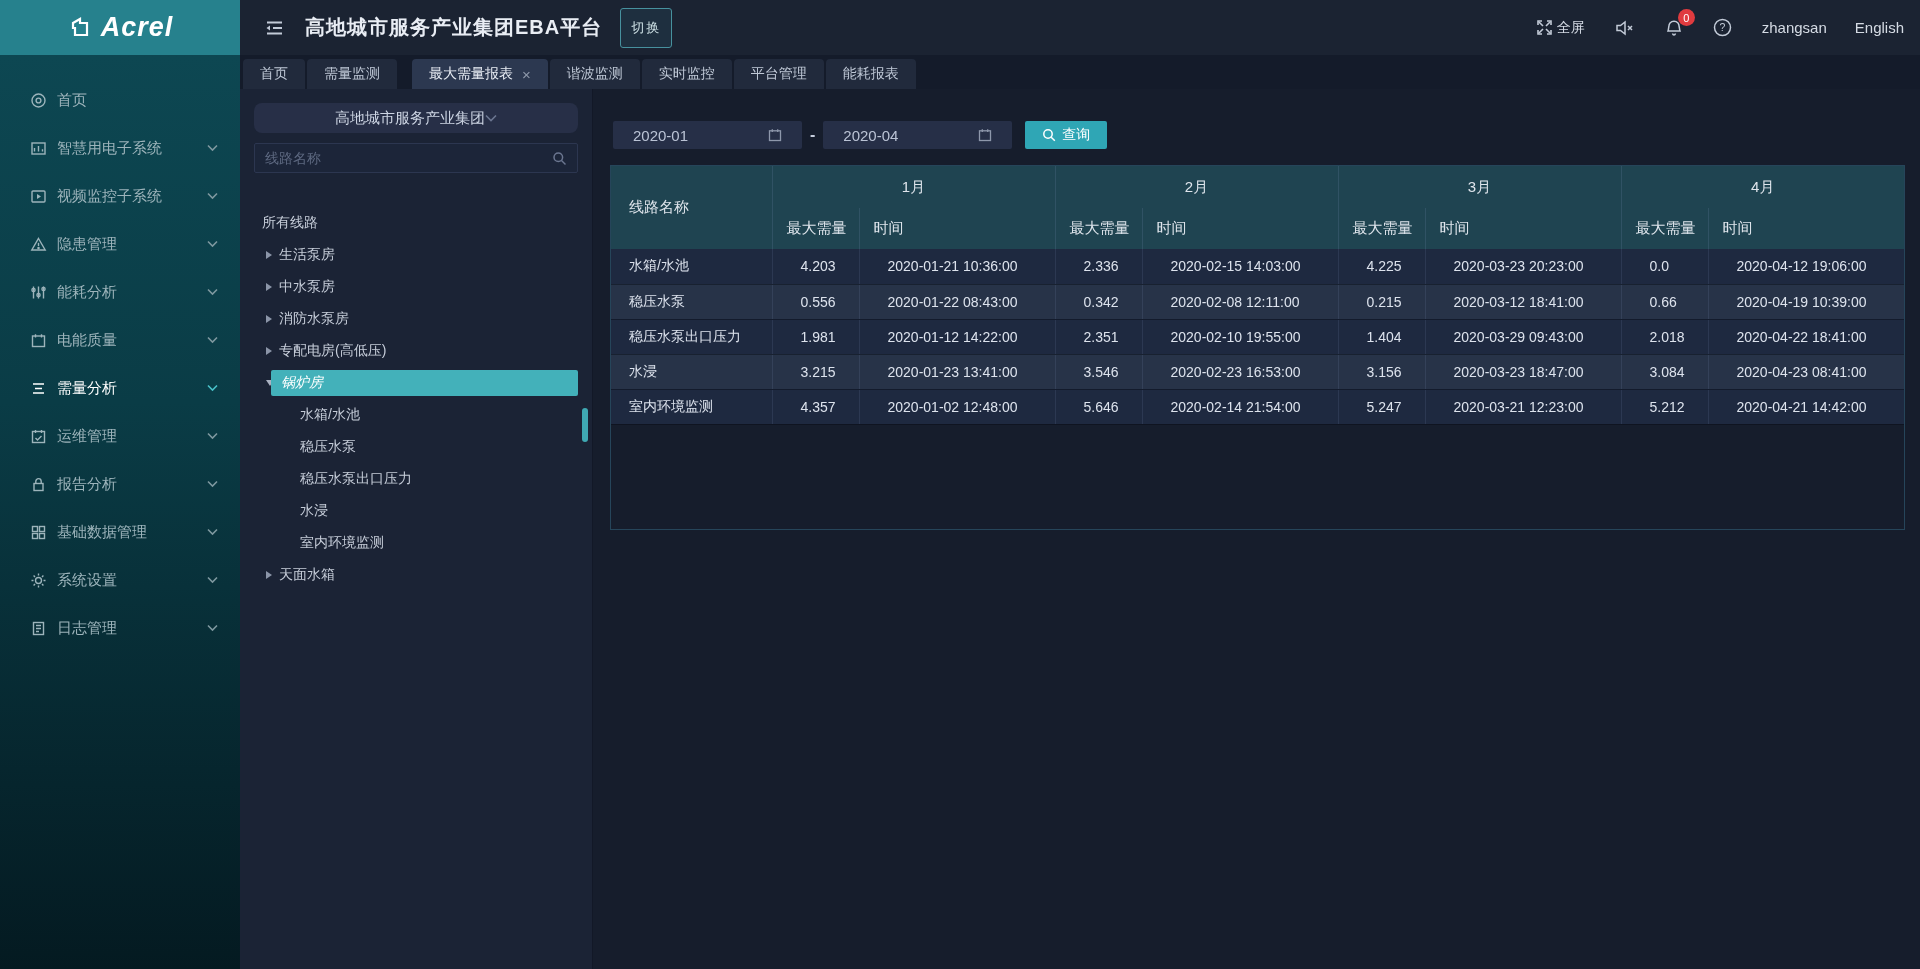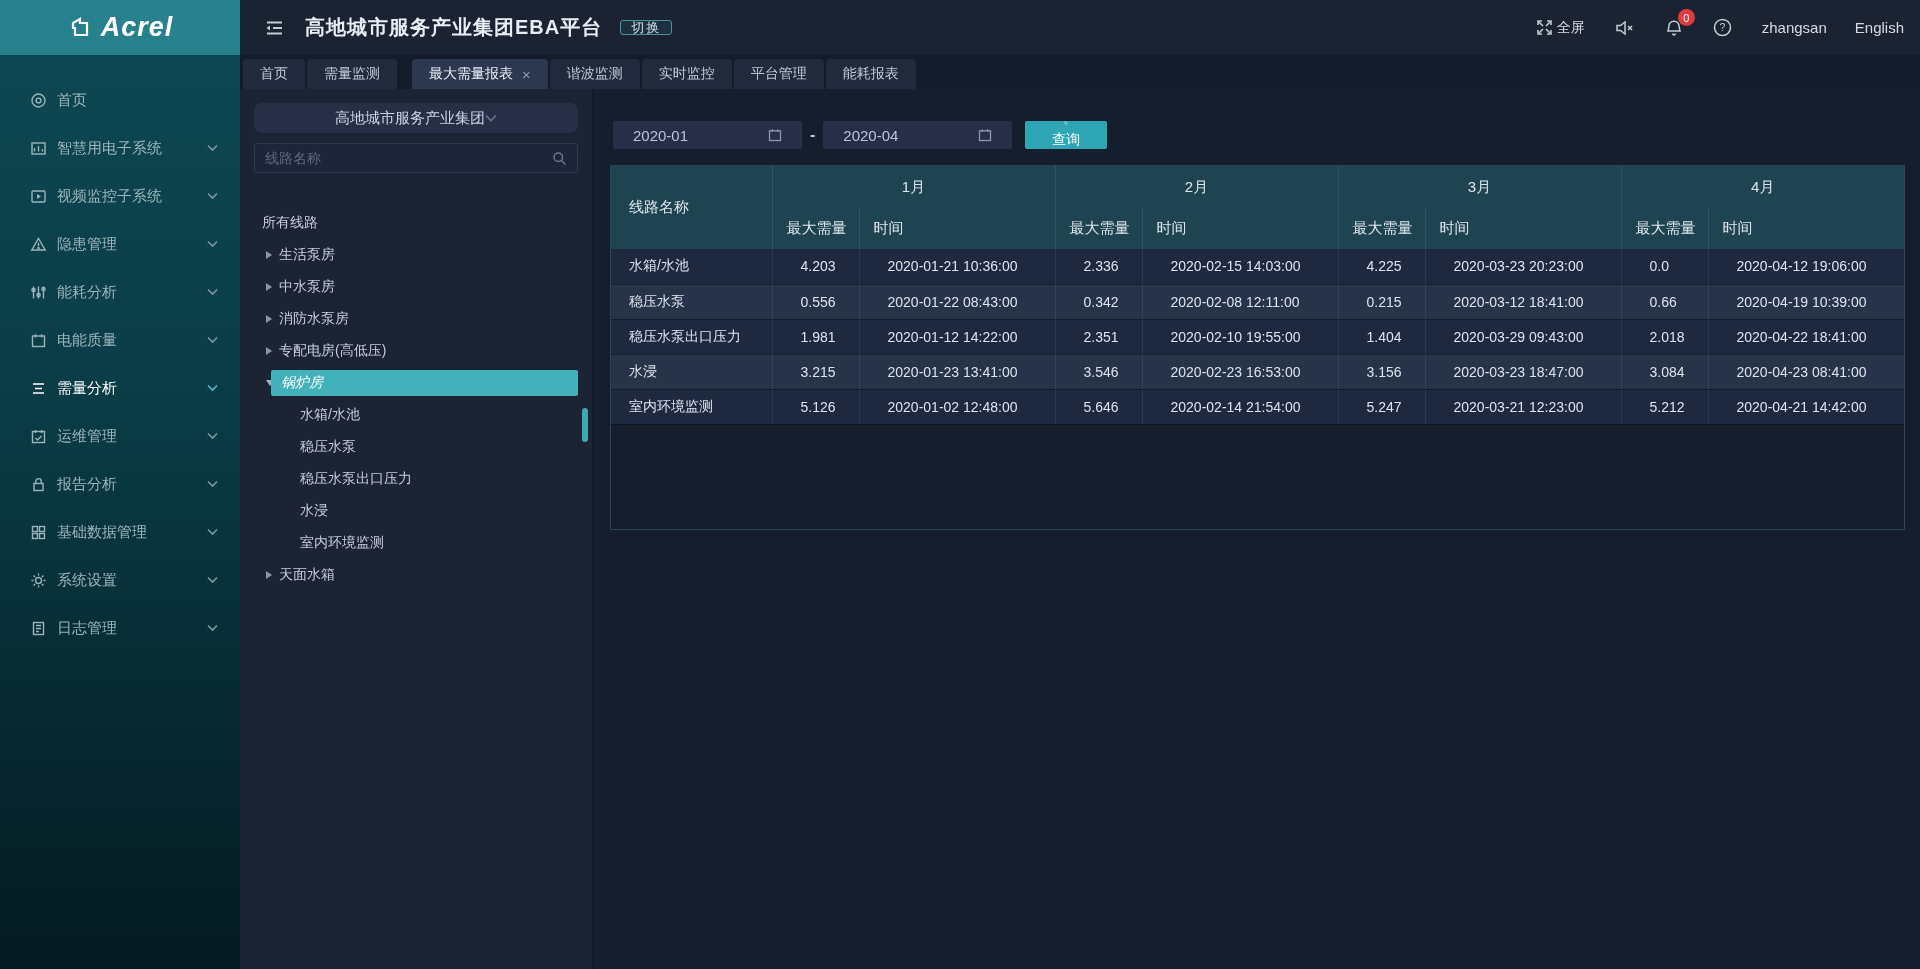--- a/index.html
+++ b/index.html
@@ -7,21 +7,21 @@
   body { font-family:"Liberation Sans","DejaVu Sans",sans-serif; }
   #app { position:relative; width:1920px; height:969px; overflow:hidden; background:#161d2c; }
 
   
   .header { display:flex; height:55px; }
   .logo { width:240px; background:#26818d; display:flex; align-items:center; justify-content:center; gap:8px; }
   .logo-text { color:#fff; font-size:27px; font-weight:bold; font-style:italic; letter-spacing:1px; }
   .header-rest { flex:1; background:#1b2332; display:flex; align-items:center; }
   .collapse-btn { margin-left:23px; display:flex; align-items:center; cursor:pointer; }
   .page-title { margin-left:20px; color:#e9edf4; font-size:20px; font-weight:bold; letter-spacing:1px; }
-  .switch-btn { margin-left:18px; height:15px; padding:0 10px; border:1px solid #47919e; border-radius:3px;
+  .switch-btn { margin-left:18px; height:40px; padding:0 10px; border:1px solid #47919e; border-radius:3px;
                 background:rgba(42,108,120,0.18); color:#cfe2e6; font-size:13px; display:flex; align-items:center; letter-spacing:2px;}
   .header-spacer { flex:1; }
   .hicon { display:flex; align-items:center; color:#c3cbd8; margin-right:30px; }
   .fullscreen-wrap { display:flex; align-items:center; gap:4px; font-size:14px; color:#d4dae4;}
   .bell-wrap { position:relative; }
   .badge { position:absolute; top:-9px; right:-12px; min-width:17px; height:17px; border-radius:9px;
            background:#e03b3f; color:#fff; font-size:11px; display:flex; align-items:center; justify-content:center; padding:0 4px;}
   .username { color:#d5dbe4; font-size:15px; margin-right:28px; }
   .lang { color:#d5dbe4; font-size:15px; margin-right:16px; }
 
@@ -69,21 +69,21 @@
   .tree-row.selected .inner { background:#43b1ba; color:#fff;font-style:italic; }
   .tree-scroll-thumb { position:absolute; right:4px; top:319px; width:6px; height:34px; background:#3fa9b3; border-radius:3px; }
 
   
   .main { flex:1; background:#161d2c; padding:32px 15px 0 17px; min-width:0; }
   .toolbar { display:flex; align-items:center; margin-left:3px; }
   .date-input { width:189px; height:28px; background:#262f47; border-radius:2px; display:flex; align-items:center;
                 justify-content:space-between; padding:0 20px; color:#bac3d5; font-size:15px; cursor:pointer; }
   .date-sep { margin:0 8px; color:#c6cede; font-weight:bold; }
   .query-btn { margin-left:13px; width:82px; height:28px; background:#2fa6b5; border:none; border-radius:2px;
-               color:#fff; font-size:14px; display:flex; align-items:center; justify-content:center; gap:6px; cursor:pointer;flex-direction:column; }
+               color:#fff; font-size:14px; display:flex; align-items:center; justify-content:center; gap:6px; cursor:pointer; }
 
   
   .table-box { margin-top:16px; width:1295px; height:365px; border:1px solid #26455a; overflow:hidden; }
   table { border-collapse:collapse; table-layout:fixed; width:1293px; }
   col.c-name { width:161px; } col.c-val { width:87px; } col.c-time { width:196px; }
   thead th { background:#1f4451; color:#dfe5ec; font-weight:normal; font-size:15px; }
   th.group { height:42px; text-align:center; border-left:1px solid rgba(125,150,190,0.18); }
   th.name-h { text-align:left; padding-left:18px; }
   th.sub { height:41px; text-align:left; padding-left:14px; border-left:1px solid rgba(125,150,190,0.18); }
   tbody td { height:35px; color:#dde3ed; font-size:14px; padding-left:28px;
@@ -509,21 +509,21 @@
                   <td>2020-01-23 13:41:00</td>
                   <td>3.546</td>
                   <td>2020-02-23 16:53:00</td>
                   <td>3.156</td>
                   <td>2020-03-23 18:47:00</td>
                   <td>3.084</td>
                   <td>2020-04-23 08:41:00</td>
                 </tr>
                 <tr>
                   <td class="name">室内环境监测</td>
-                  <td>5.126</td>
+                  <td>4.357</td>
                   <td>2020-01-02 12:48:00</td>
                   <td>5.646</td>
                   <td>2020-02-14 21:54:00</td>
                   <td>5.247</td>
                   <td>2020-03-21 12:23:00</td>
                   <td>5.212</td>
                   <td>2020-04-21 14:42:00</td>
                 </tr>
               </tbody>
             </table>

